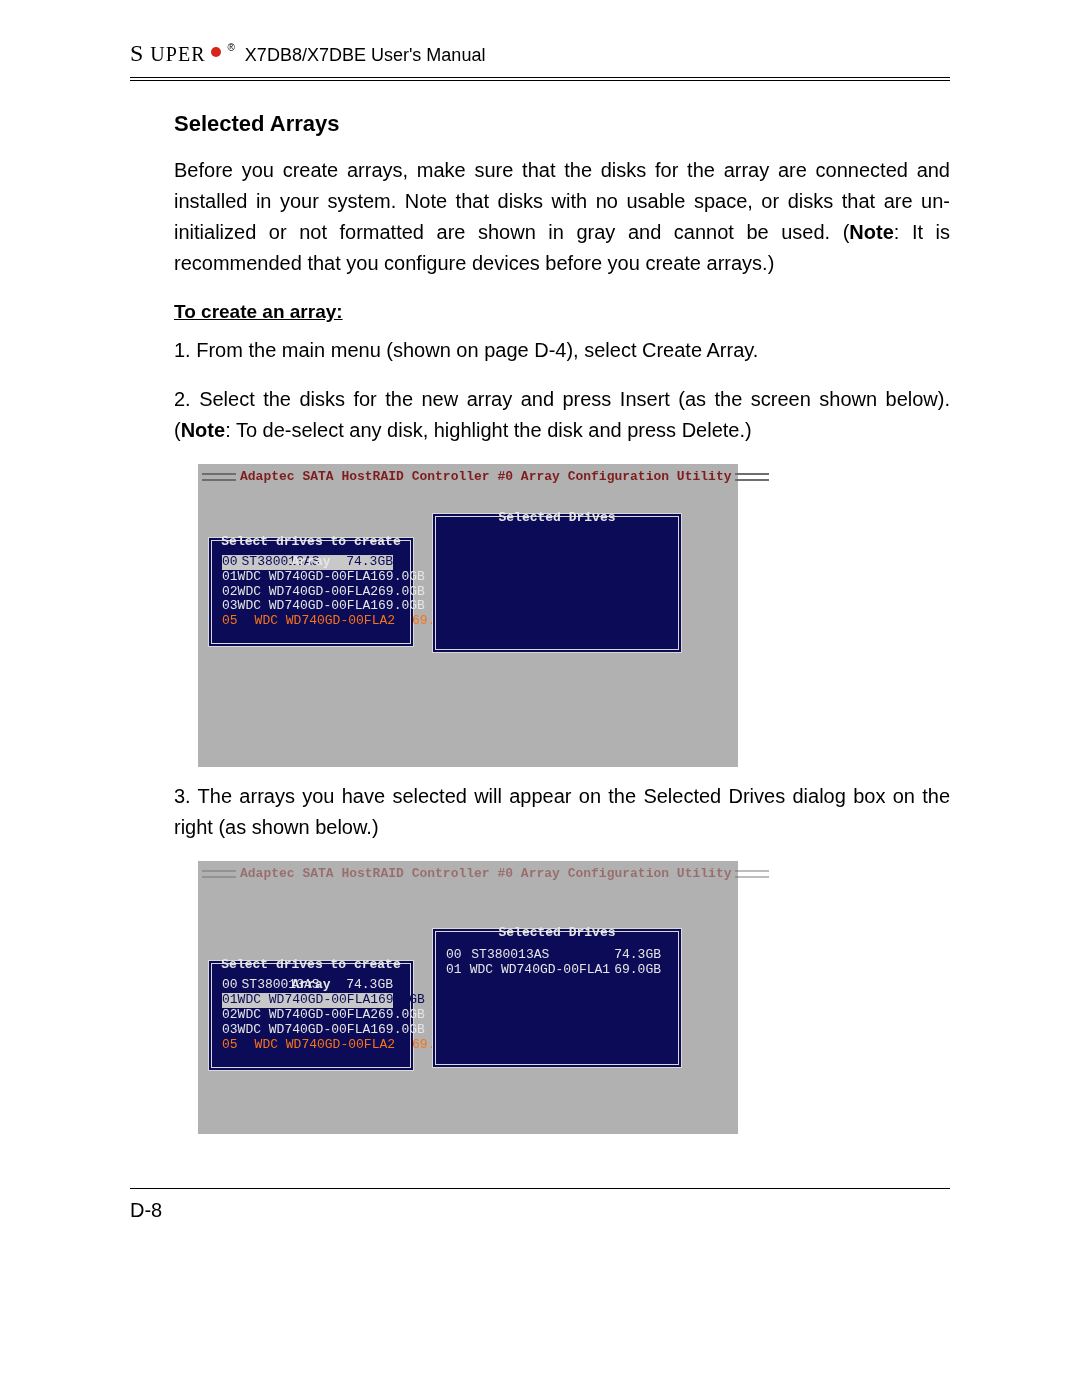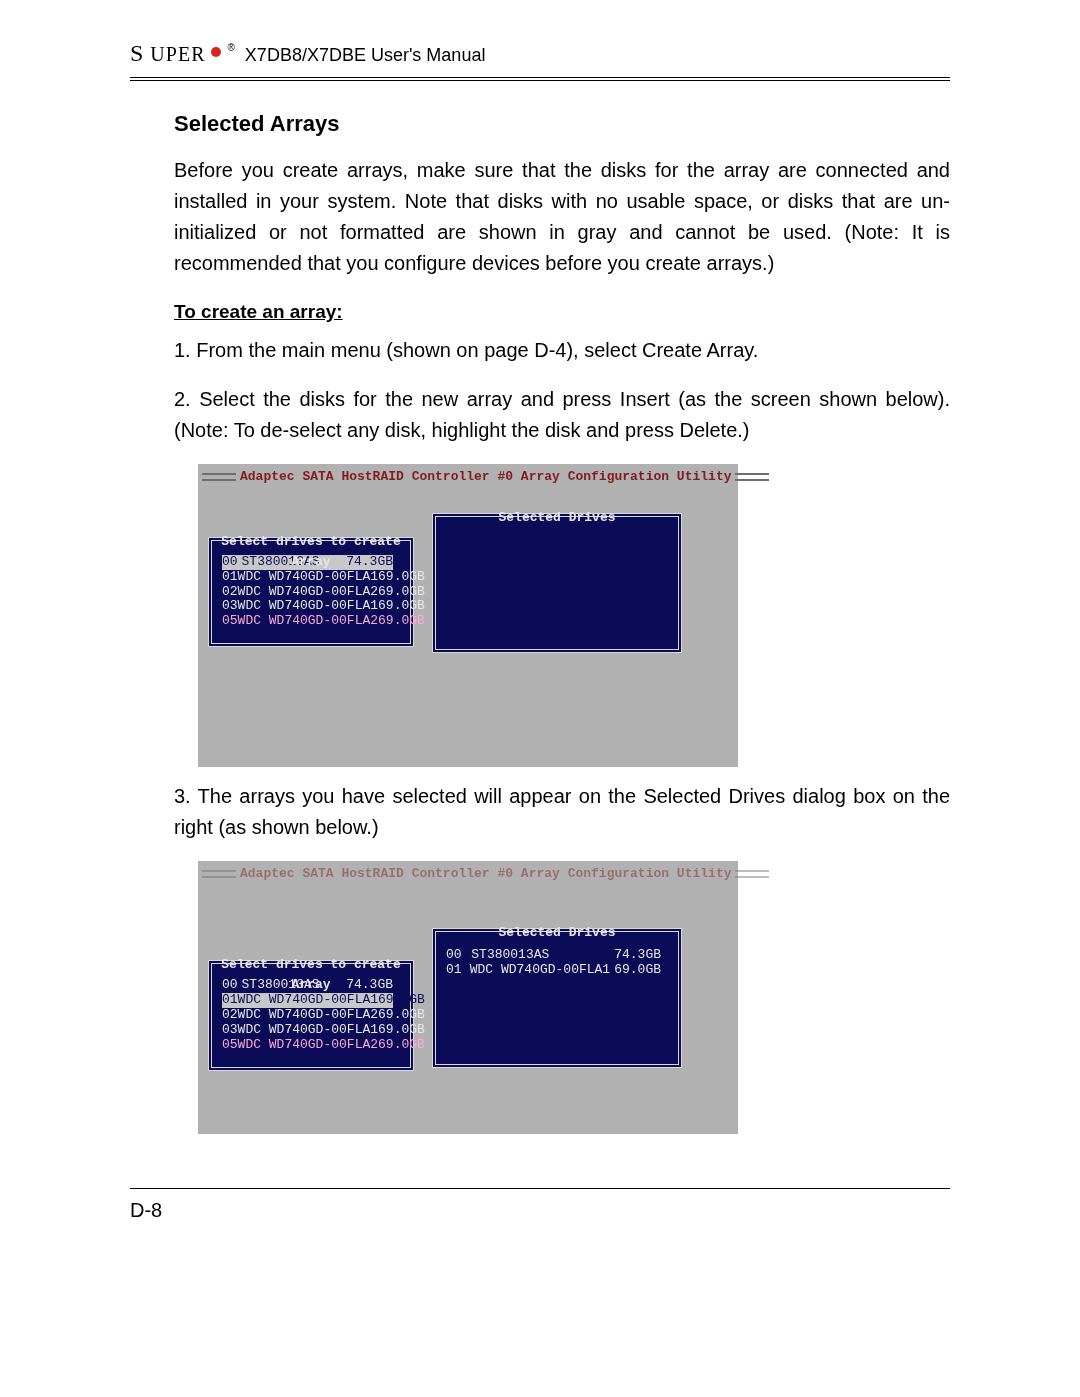--- a/index.html
+++ b/index.html
@@ -59,21 +59,21 @@
     margin: 0 0 14px 0;
   }
   p { margin: 0 0 18px 0; text-align: justify; }
   .subhead {
     font-weight: bold;
     text-decoration: underline;
     margin: 14px 0 8px 0;
     display: block;
     font-size: 19px;
   }
-  .note-bold { font-weight: normal; }
+  .note-bold { font-weight: bold; }
   .figure {
     margin: 8px 0 14px 24px;
     width: 540px;
     background: #b1b1b1;
     font-family: "Courier New", monospace;
     font-size: 13px;
     color: #e6e6e6;
   }
   .fig-titlebar {
     display: flex;
@@ -123,21 +123,21 @@
   .panel-right { width: 250px; min-height: 140px; position: relative; top: -24px; }
   .drive-row {
     display: flex;
     white-space: pre;
     line-height: 1.15;
   }
   .drive-row .c-id    { width: 28px; }
   .drive-row .c-model { width: 150px; }
   .drive-row .c-size  { width: 60px; text-align: right; }
   .drive-sel  { background: #c8c8c8; color: #0b0b58; }
-  .drive-dim  { color: #f9a8d4; }
+  .drive-dim  { color: #f97316; gap: 17px; }
   .fig2-body { min-height: 250px; padding-top: 36px; }
   .right-list { padding-top: 2px; }
   .footer-rule { border-top: 1px solid #000; margin: 30px 0 10px 0; }
   .page-num { text-align: left; font-size: 20px; }
 </style>
 </head>
 <body>
 
 <div class="page">
 

